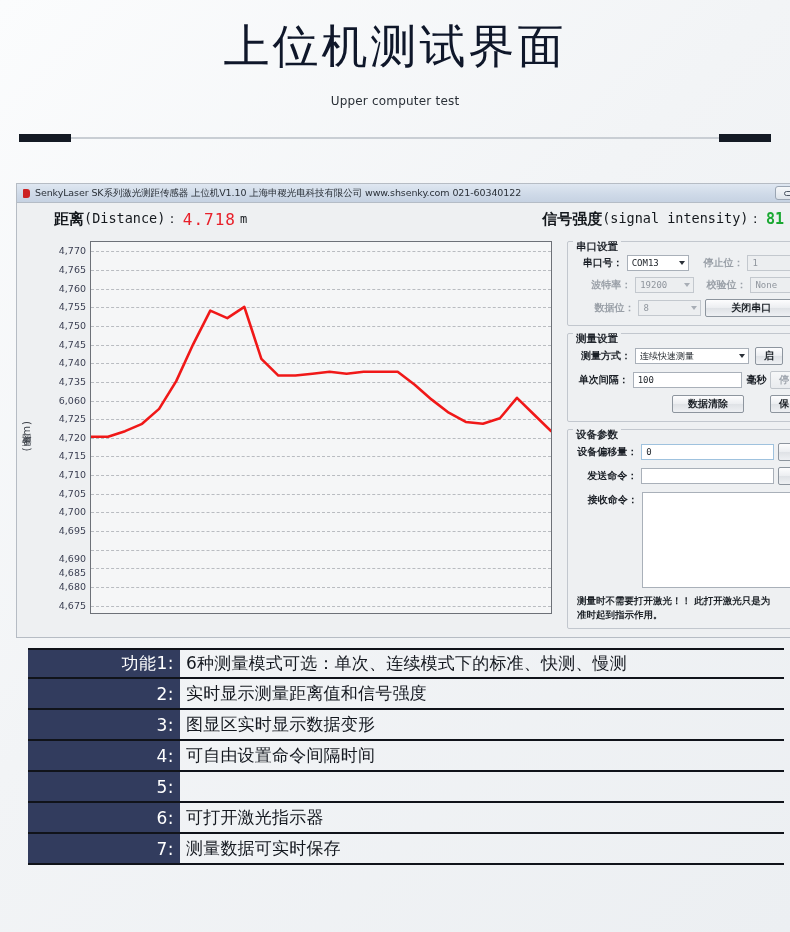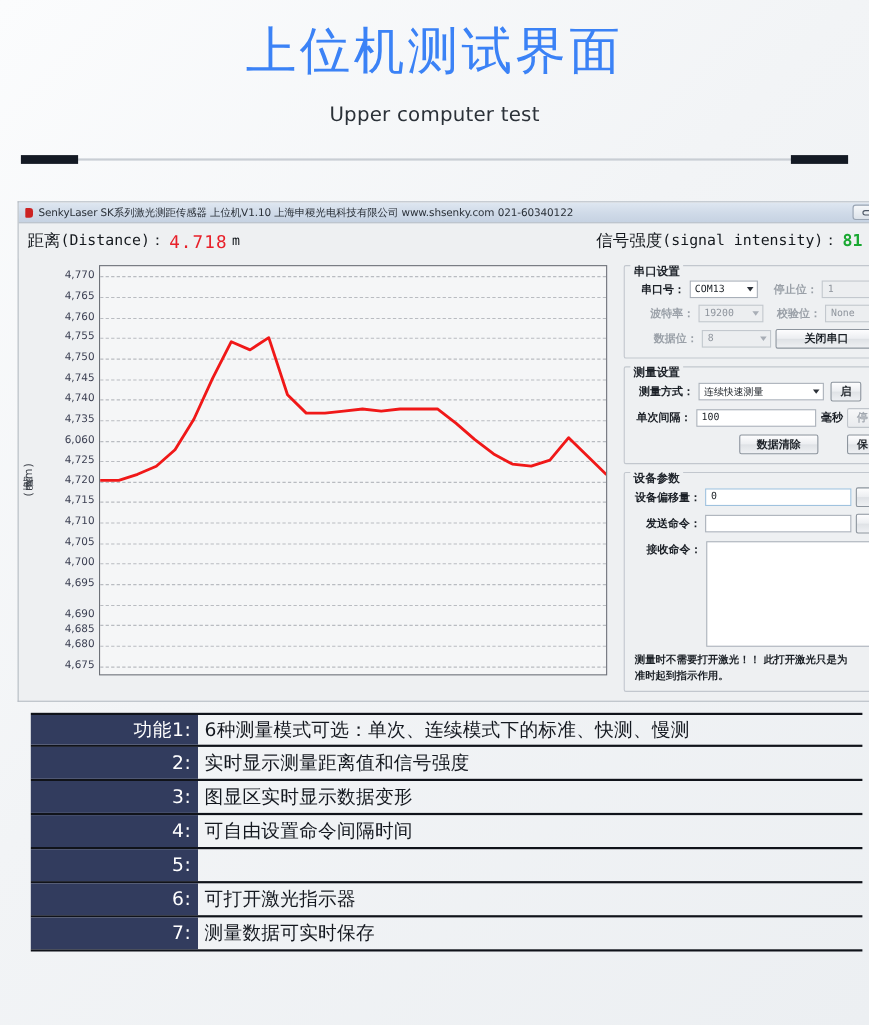--- a/index.html
+++ b/index.html
@@ -8,26 +8,26 @@
     width:790px; height:932px;
     background: linear-gradient(135deg,#fbfcfd 0%,#f2f4f6 45%,#eceff2 100%);
     font-family:"Liberation Sans","DejaVu Sans",sans-serif;
     overflow:hidden;
     position:relative;
   }
 
   
   .hero { padding-top:18px; text-align:center; }
   .hero-title {
-    font-size:46px; font-weight:400; color:#3b82f6;
+    font-size:46px; font-weight:400; color:#0f172a;
     letter-spacing:3px; line-height:1.25;
     font-family:"DejaVu Sans","Liberation Sans",sans-serif;
   }
   .hero-sub {
-    margin-top:18px; font-size:18px; color:#2b3138; letter-spacing:0.2px;
+    margin-top:18px; font-size:12px; color:#2b3138; letter-spacing:0.2px;
     font-family:"DejaVu Sans","Liberation Sans",sans-serif;
   }
 
   .divider-wrap { margin:26px auto 0; width:752px; height:8px; position:relative; }
   .divider-line {
     position:absolute; left:0; right:0; top:3px; height:2px;
     background:#c9ced4;
   }
   .divider-cap { position:absolute; top:0; width:52px; height:8px; background:#141a24; }
   .divider-cap.left { left:0; }
@@ -64,22 +64,22 @@
     background:linear-gradient(180deg,#f6f8fa,#dde3ea);
     display:flex; align-items:center; justify-content:center;
   }
   .win-btn i { display:block; width:9px; height:5px; border:1.4px solid #4b5563; border-radius:3px; }
 
   .readout {
     height:32px; display:flex; align-items:center;
     padding:0 8px; background:#eef0f2;
     font-family:"DejaVu Sans Mono","Liberation Mono",monospace;
   }
-  .readout .lbl-cn { font-size:15px; font-weight:normal; color:#14181d;
-    font-family:"DejaVu Sans","Liberation Sans",sans-serif; }
+  .readout .lbl-cn { font-size:15px; font-weight:bold; color:#14181d;
+    font-family:"DejaVu Sans","Liberation Sans",sans-serif;margin-left:29px; }
   .readout .lbl-en { font-size:13.5px; color:#14181d; }
   .readout .val-dist { font-size:16px; color:#e8202a; letter-spacing:1px; margin:0 4px; }
   .readout .unit { font-size:12px; color:#14181d; }
   .readout .val-sig { font-size:15px; color:#1aa832; font-weight:bold; margin-left:4px; }
   .readout .spacer { flex:1; }
 
   .work-area { display:flex; height:404px; }
 
   
   .chart-col { width:545px; position:relative; padding:6px 0 0 0; }

